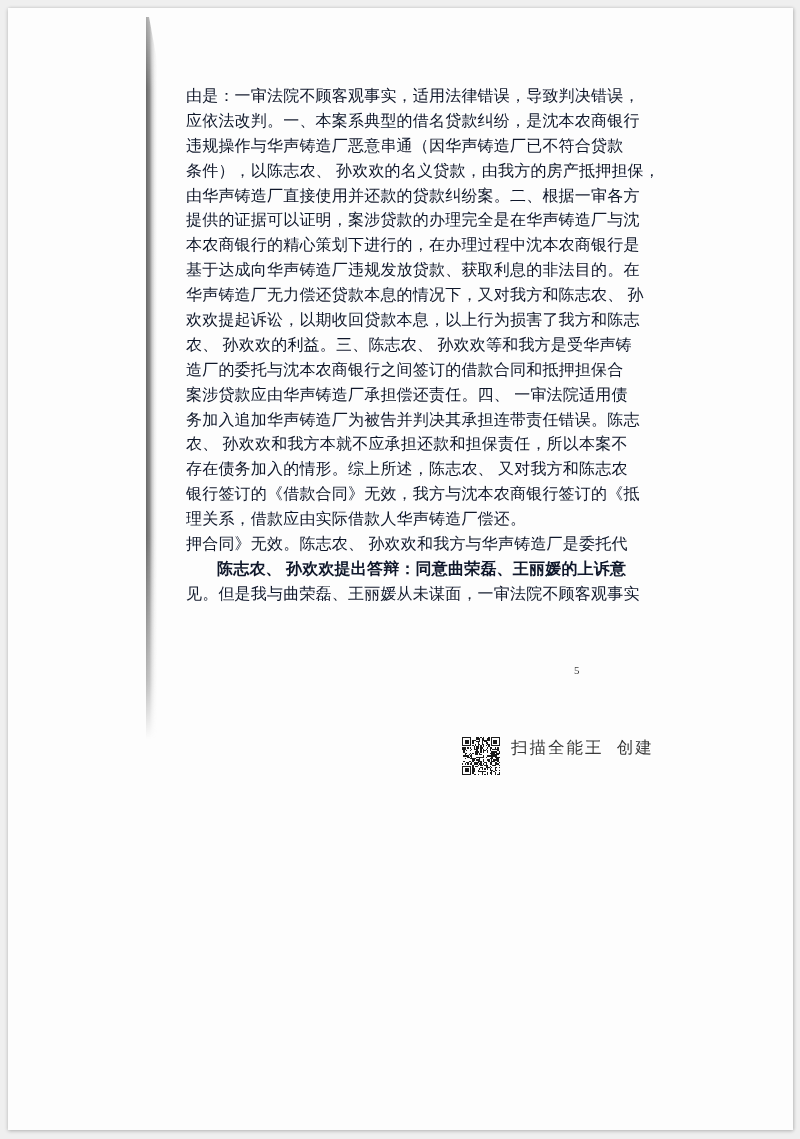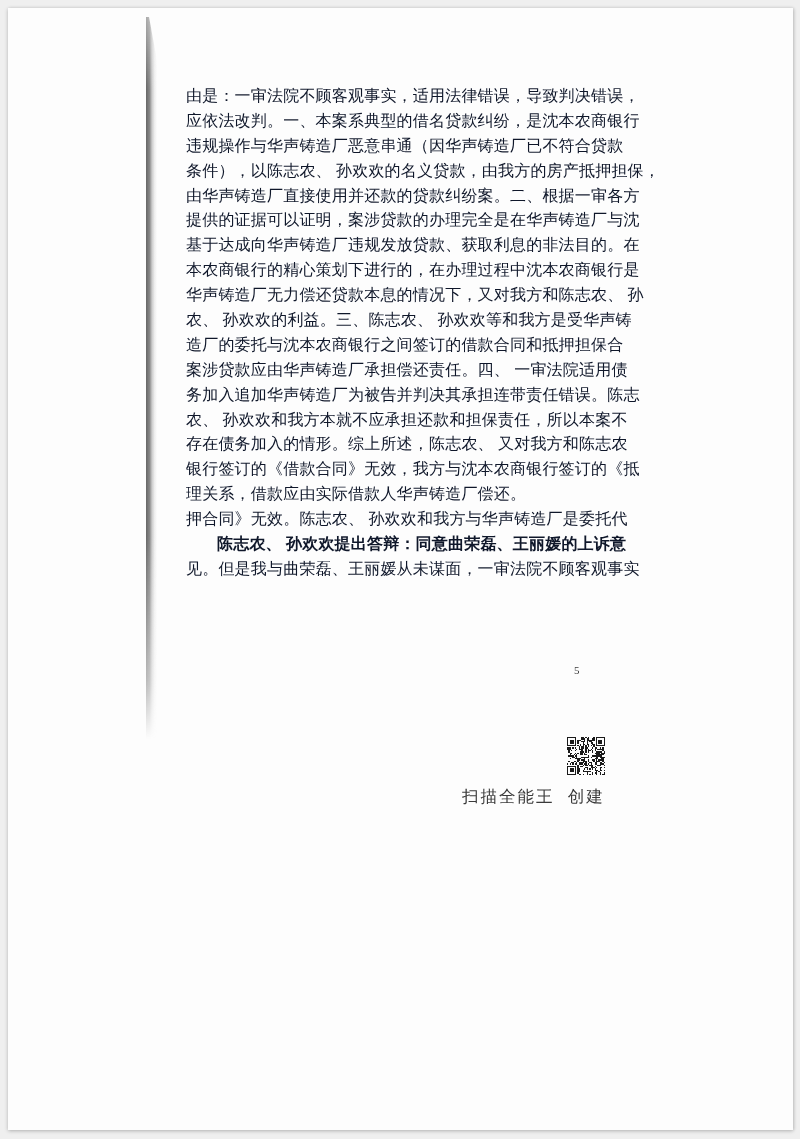--- a/index.html
+++ b/index.html
@@ -38,21 +38,21 @@
     white-space:nowrap;
   }
   .text-line.no-justify{text-align:left;text-align-last:left;}
   .text-line.indent{padding-left:31px;font-weight:bold;}
   .page-number{
     position:absolute;left:566px;top:656px;
     font-size:11px;color:#3c3c3c;letter-spacing:0.5px;
   }
   .watermark{
     position:absolute;left:454px;top:729px;
-    display:flex;align-items:flex-end;gap:11px;flex-direction:column;
+    display:flex;align-items:flex-start;gap:11px;
   }
   .qr{width:38px;height:38px;display:block;}
   .watermark-label{
     font-size:16.5px;color:#3a3a3a;
     letter-spacing:2px;word-spacing:7px;white-space:nowrap;
   }
 </style>
 </head>
 <body>
 
@@ -60,23 +60,24 @@
 
   <div class="fold-line"></div>
 
   <div class="text-block" id="text-block">
       <div class="text-line">由是：一审法院不顾客观事实，适用法律错误，导致判决错误，</div>
       <div class="text-line">应依法改判。一、本案系典型的借名贷款纠纷，是沈本农商银行</div>
       <div class="text-line">违规操作与华声铸造厂恶意串通（因华声铸造厂已不符合贷款</div>
       <div class="text-line">条件），以陈志农、 孙欢欢的名义贷款，由我方的房产抵押担保，</div>
       <div class="text-line">由华声铸造厂直接使用并还款的贷款纠纷案。二、根据一审各方</div>
       <div class="text-line">提供的证据可以证明，案涉贷款的办理完全是在华声铸造厂与沈</div>
+      <div class="text-line">本农商银行的精心策划下进行的，在办理过程中沈本农商银行是</div>
       <div class="text-line">基于达成向华声铸造厂违规发放贷款、获取利息的非法目的。在</div>
-      <div class="text-line">本农商银行的精心策划下进行的，在办理过程中沈本农商银行是</div>
       <div class="text-line">华声铸造厂无力偿还贷款本息的情况下，又对我方和陈志农、 孙</div>
+      <div class="text-line">欢欢提起诉讼，以期收回贷款本息，以上行为损害了我方和陈志</div>
       <div class="text-line">农、 孙欢欢的利益。三、陈志农、 孙欢欢等和我方是受华声铸</div>
       <div class="text-line">造厂的委托与沈本农商银行之间签订的借款合同和抵押担保合</div>
       <div class="text-line">案涉贷款应由华声铸造厂承担偿还责任。四、 一审法院适用债</div>
       <div class="text-line">务加入追加华声铸造厂为被告并判决其承担连带责任错误。陈志</div>
       <div class="text-line">农、 孙欢欢和我方本就不应承担还款和担保责任，所以本案不</div>
       <div class="text-line">存在债务加入的情形。综上所述，陈志农、 又对我方和陈志农</div>
       <div class="text-line">银行签订的《借款合同》无效，我方与沈本农商银行签订的《抵</div>
       <div class="text-line no-justify">理关系，借款应由实际借款人华声铸造厂偿还。</div>
       <div class="text-line">押合同》无效。陈志农、 孙欢欢和我方与华声铸造厂是委托代</div>
       <div class="text-line indent">陈志农、 孙欢欢提出答辩：同意曲荣磊、王丽媛的上诉意</div>

